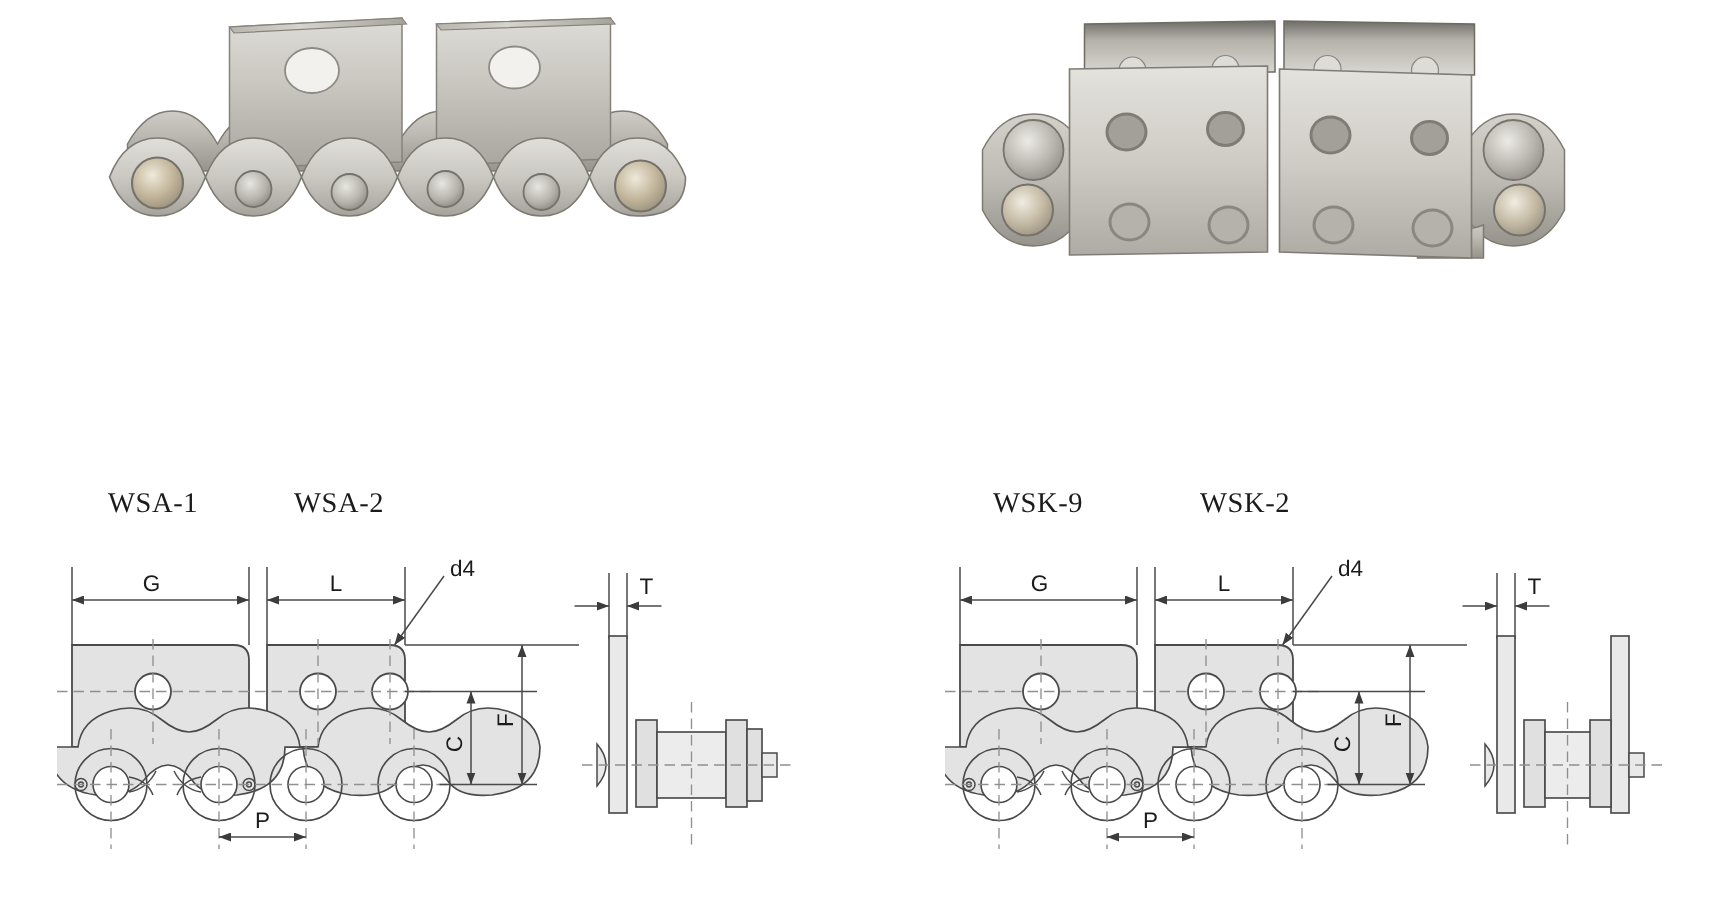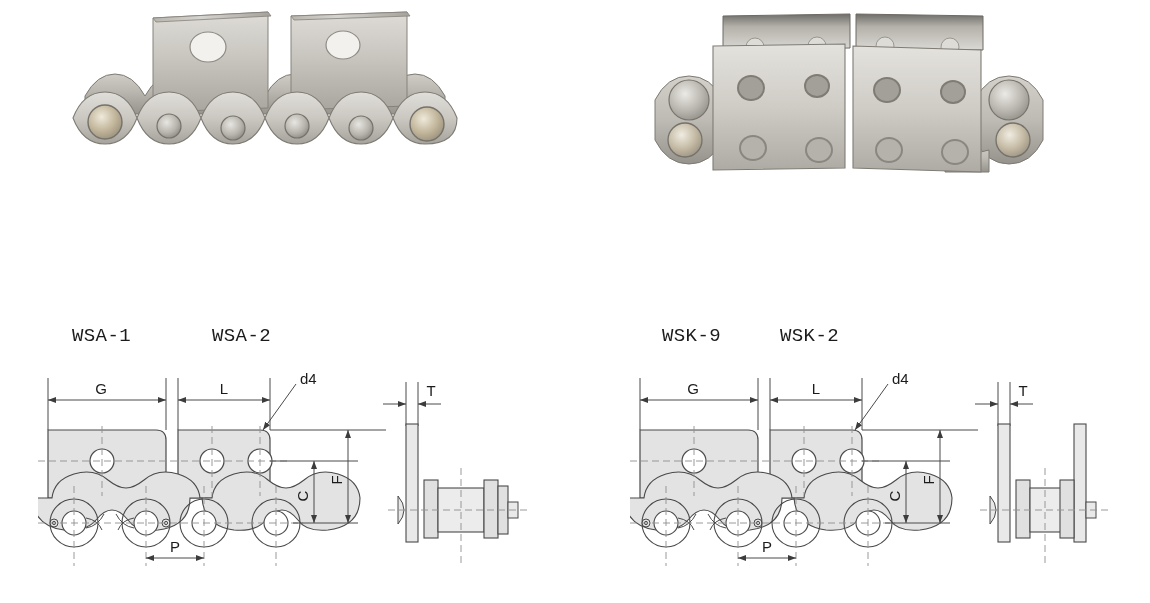--- a/index.html
+++ b/index.html
@@ -22,21 +22,21 @@
   }
   .photo-zone svg { display: block; }
 
   
   .model-label {
     position: absolute;
     font-size: 19px;
     color: #1b1b1b;
     letter-spacing: 0.4px;
     white-space: nowrap;
-    font-family: Liberation Mono, monospace;
+    font-family: Liberation Serif, serif;
   }
 
   
   .drawing {
     position: absolute;
     top: 368px;
     height: 235px;
   }
   .drawing svg { display: block; }
 
@@ -186,23 +186,23 @@
       <ellipse cx="308" cy="92" rx="11" ry="10" fill="#a3a099"></ellipse>
       <ellipse cx="244" cy="150" rx="14" ry="13" fill="#8a8780"></ellipse>
       <ellipse cx="244" cy="150" rx="12" ry="11" fill="#b5b2ab"></ellipse>
       <ellipse cx="310" cy="152" rx="14" ry="13" fill="#8a8780"></ellipse>
       <ellipse cx="310" cy="152" rx="12" ry="11" fill="#b5b2ab"></ellipse>
     </g>
   </svg>
 </div>
 
 <div class="model-label" style="left:72px; top:325px;">WSA-1</div>
-<div class="model-label" style="left:196px; top:325px;margin-left:16px;">WSA-2</div>
+<div class="model-label" style="left:196px; top:325px;">WSA-2</div>
 <div class="model-label" style="left:662px; top:325px;">WSK-9</div>
-<div class="model-label" style="left:780px; top:325px;">WSK-2</div>
+<div class="model-label" style="left:800px; top:325px;">WSK-2</div>
 
 <div class="drawing" style="left:38px; width:500px;">
   <svg width="500" height="235" viewBox="0 0 500 235" xmlns="http://www.w3.org/2000/svg">
     <defs>
       <marker id="arR" markerWidth="9" markerHeight="9" refX="8" refY="3" orient="auto">
         <path d="M0,0 L8,3 L0,6 z" fill="#3c3c3c"></path>
       </marker>
       <marker id="arL" markerWidth="9" markerHeight="9" refX="0" refY="3" orient="auto">
         <path d="M8,0 L0,3 L8,6 z" fill="#3c3c3c"></path>
       </marker>

